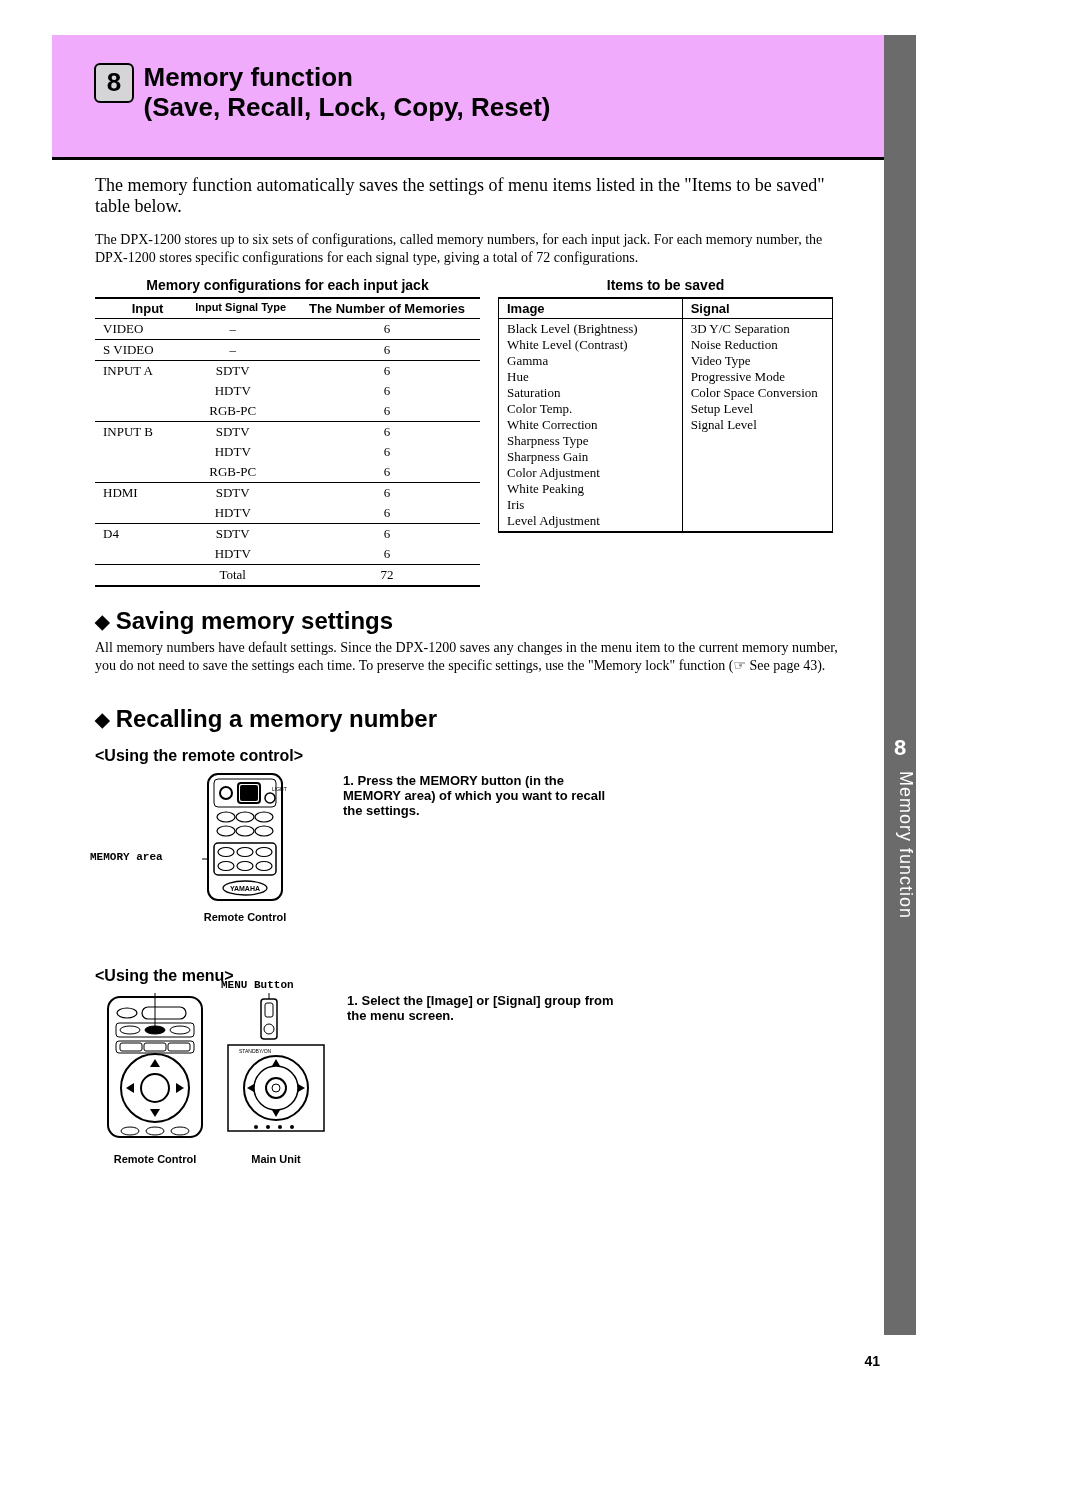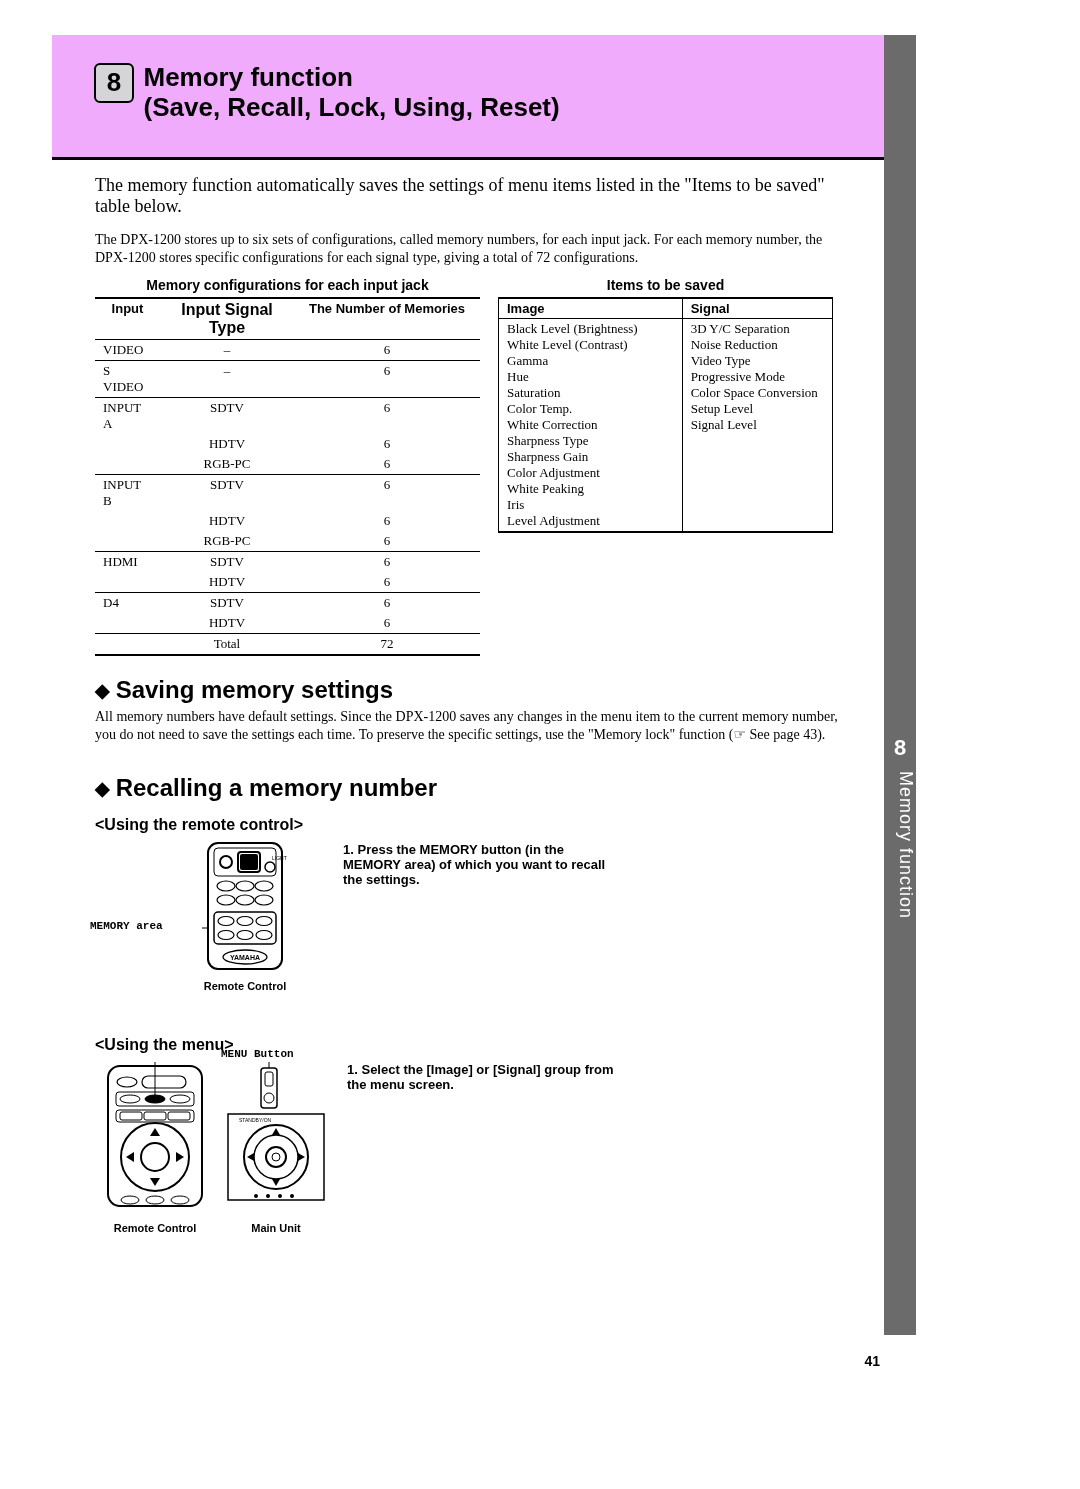--- a/index.html
+++ b/index.html
@@ -134,28 +134,28 @@
     vertical-align: top;
   }
   table.memcfg {
     width: 385px;
     border-top: 2px solid #000;
     border-bottom: 2px solid #000;
   }
   table.memcfg th {
     font-family: Arial, Helvetica, sans-serif;
     font-weight: bold;
-    text-align: center;
+    text-align: right;
     border-bottom: 1px solid #000;
   }
   table.memcfg th.num, table.memcfg td.num {
     text-align: center;
     width: 170px;
   }
-  table.memcfg th.sig { font-size: 16px; }
+  table.memcfg th.sig { font-size: 11px; }
   table.memcfg td { font-family: "Times New Roman", serif; }
   table.memcfg td.sig { text-align: center; }
   table.memcfg tr.group-first td { border-top: 1px solid #000; }
   table.memcfg tr.total td { border-top: 1px solid #000; }
 
   table.items {
     width: 335px;
     border-top: 2px solid #000;
     border-bottom: 2px solid #000;
     border-left: 1px solid #000;
@@ -240,21 +240,21 @@
   <div class="side-tab">
     <div class="tab-number">8</div>
     <div class="tab-label">Memory function</div>
   </div>
 
   <div class="header-banner">
     <div class="header-content">
       <span class="chapter-box">8</span>
       <span class="chapter-title">
         <span>Memory function</span><br>
-        <span>(Save, Recall, Lock, Using, Reset)</span>
+        <span>(Save, Recall, Lock, Copy, Reset)</span>
       </span>
     </div>
   </div>
 
   <div class="content">
 
     <div class="intro">The memory function automatically saves the settings of menu items listed in the "Items to be saved" table below.</div>
 
     <p class="body-p">The DPX-1200 stores up to six sets of configurations, called memory numbers, for each input jack.  For each memory number, the DPX-1200 stores specific configurations for each signal type, giving a total of 72 configurations.</p>
 

